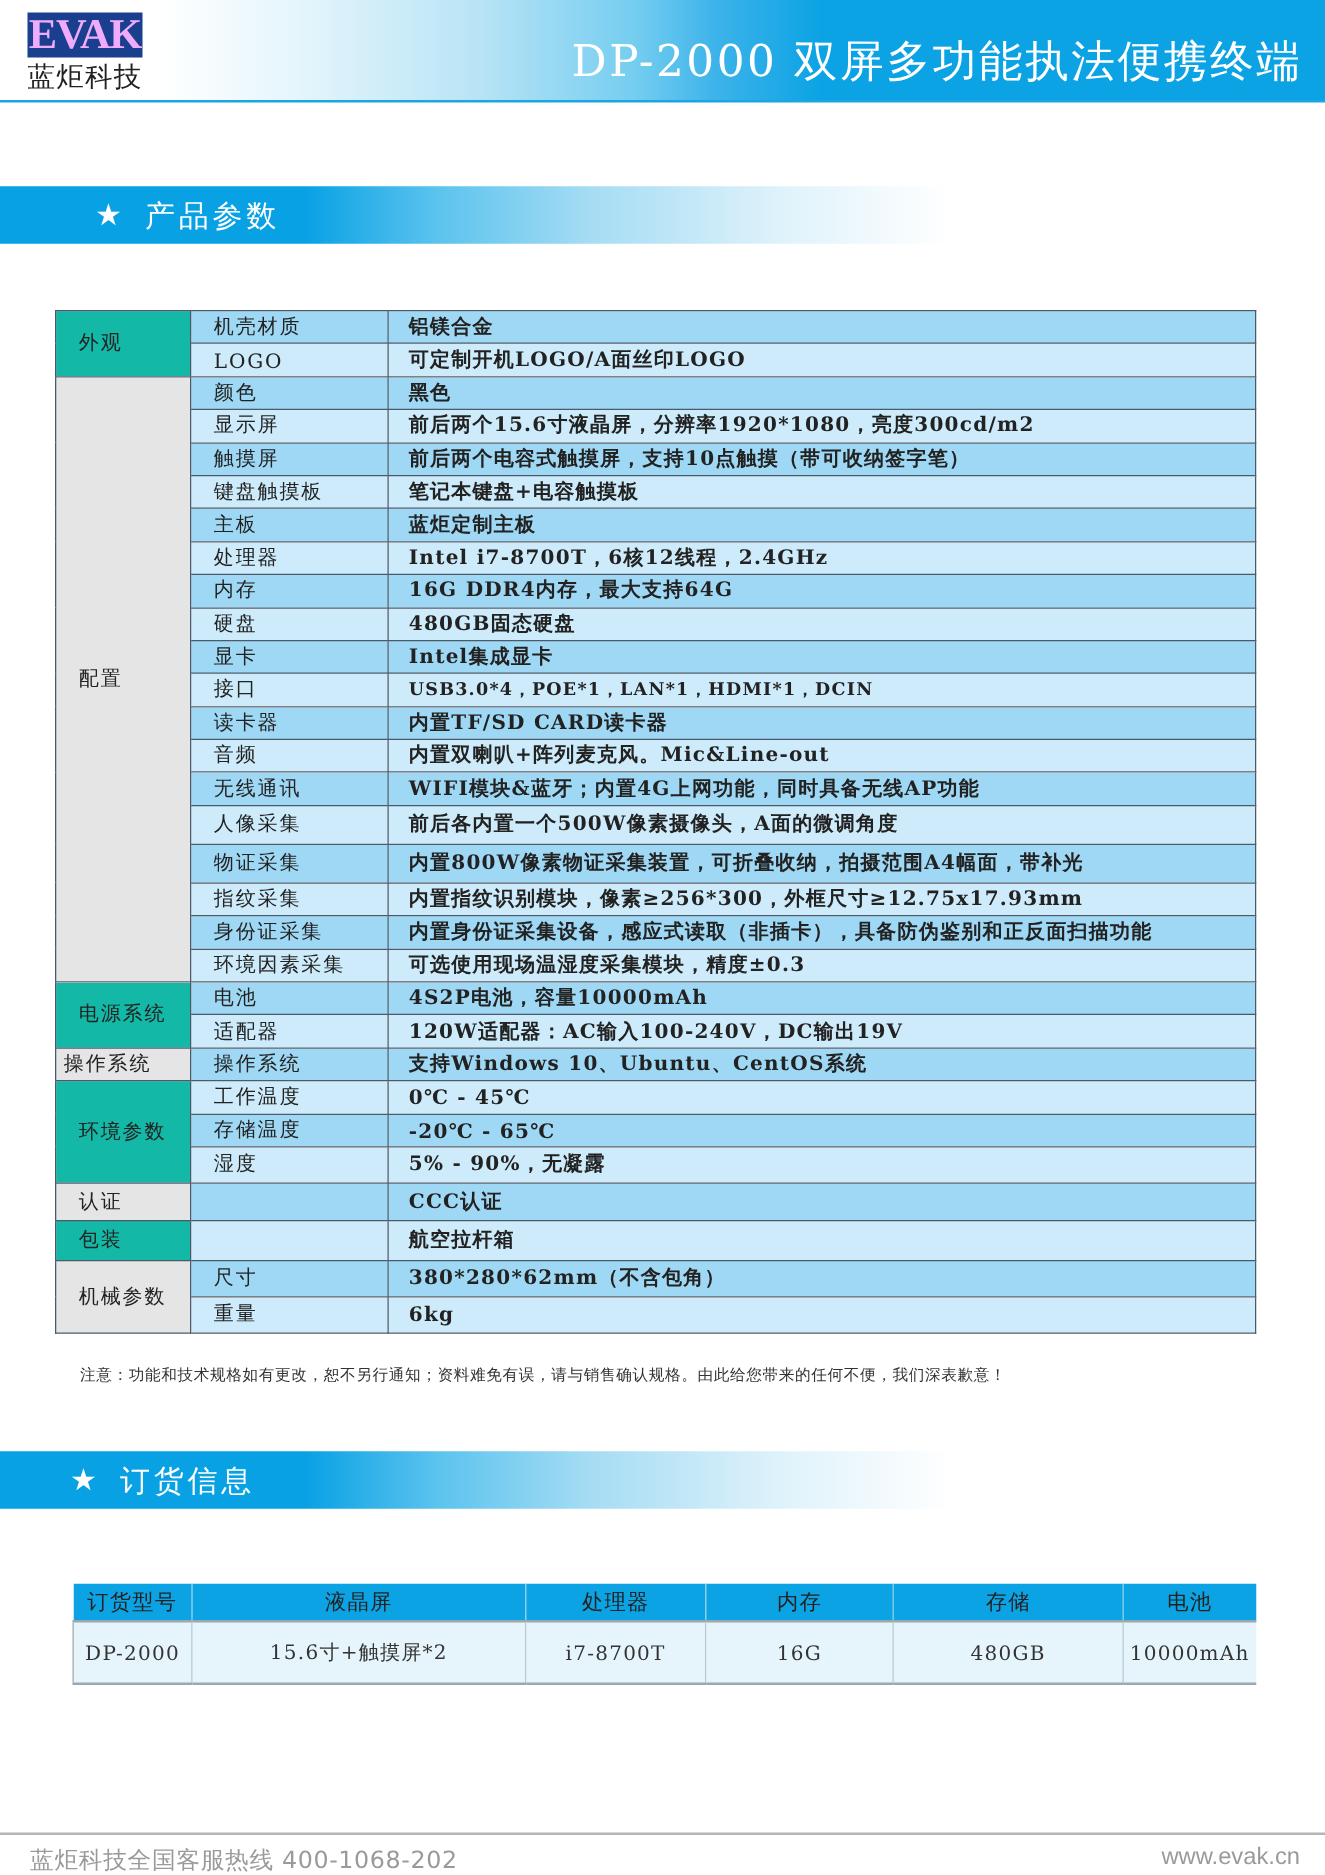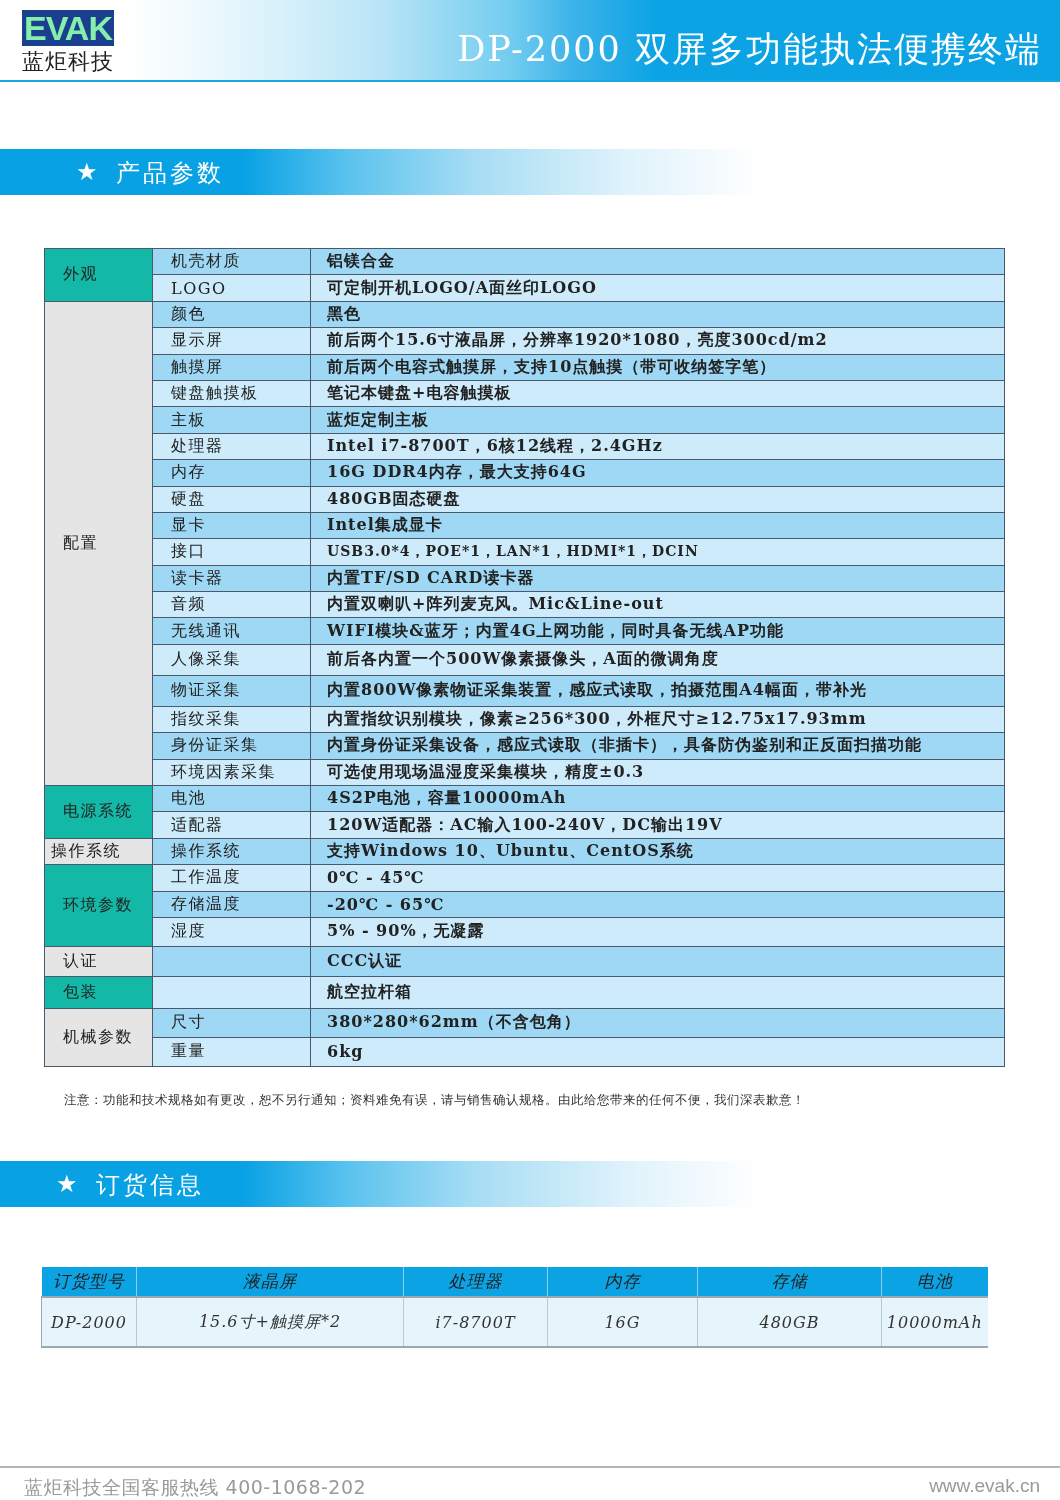--- a/index.html
+++ b/index.html
@@ -4,21 +4,21 @@
 <style>
   * { box-sizing: border-box; margin: 0; padding: 0; }
   html, body { width: 1060px; height: 1500px; background: #ffffff; overflow: hidden; }
   body { position: relative; font-family: "DejaVu Serif", "Liberation Serif", serif; color: #222; }
 
   
   .header { position: absolute; left: 0; top: 0; width: 1060px; height: 82px;
     background: linear-gradient(90deg, #ffffff 0%, #ffffff 12%, #e6f6fc 22%, #b9e4f6 36%, #74cdf0 48%, #3db3ea 54%, #0ba3e4 62%, #0ba3e4 100%);
     border-bottom: 2px solid #19a6e3; }
   .logo { position: absolute; left: 22px; top: 10px; width: 92px; }
-  .logo-box { width: 92px; height: 36px; background: #1a3f8f; color: #86efac; font-family: Liberation Sans, sans-serif;
+  .logo-box { width: 92px; height: 36px; background: #1a3f8f; color: #f0abfc; font-family: Liberation Serif, serif;
     font-weight: bold; font-size: 34px; line-height: 36px; text-align: center; letter-spacing: -1px; }
   .logo-cn { font-family: "DejaVu Sans", sans-serif; font-size: 22px; color: #222; text-align: center; margin-top: 1px; letter-spacing: 1px; }
   .doc-title { position: absolute; right: 18px; top: 26px; color: #fff; font-size: 35px; letter-spacing: 2px; font-family: "DejaVu Serif", serif; }
 
   
   .banner { position: absolute; left: 0; width: 760px; height: 46px;
     background: linear-gradient(90deg, #08a1e4 0%, #08a1e4 32%, #5bc3ee 46%, #a5dcf4 62%, #def2fb 82%, #ffffff 100%); }
   .banner .star { position: absolute; top: 9px; color: #fff; font-size: 24px; font-family: "DejaVu Sans", sans-serif; }
   .banner .label { position: absolute; top: 8px; color: #fff; font-size: 24px; letter-spacing: 3px; font-family: "DejaVu Sans", sans-serif; font-weight: 300; }
   #banner1 { top: 149px; }
@@ -38,21 +38,21 @@
   .catdark { background: #e5e5e5; }
   .catlight { background: #14b8a6; margin-top: 26px; }
   .spec col.c1 { width: 108px; }
   .spec col.c2 { width: 158px; }
   .spec col.c3 { width: 694px; }
 
   
   .notice { position: absolute; left: 64px; top: 1092px; font-size: 12.5px; color: #333; letter-spacing: 0.5px; font-family: "DejaVu Serif", serif; }
 
   
-  .order { position: absolute; left: 41px; top: 1267px; width: 946px; border-collapse: collapse; table-layout: fixed; font-style: italic; }
+  .order { position: absolute; left: 58px; top: 1267px; width: 946px; border-collapse: collapse; table-layout: fixed; }
   .order th { background: #0ba3e4; color: #222; font-weight: normal; font-size: 17px; height: 30px; text-align: center; border-right: 1px solid #8ccde9; letter-spacing: 1px; }
   .order td { background: #e6f4fb; font-size: 16px; height: 50px; text-align: center; border-right: 1px solid #b7c9d3; border-top: 2px solid #9aa8b0; border-bottom: 2px solid #9aa8b0; color: #333; letter-spacing: 1px; }
   .order td:first-child { border-left: 1px solid #9aa8b0; margin-left: 39px; }
   .order th:last-child, .order td:last-child { border-right: none; }
 
   
   .footer { position: absolute; left: 0; top: 1466px; width: 1060px; height: 34px; border-top: 2px solid #b5b5b5; }
   .footer .hotline { position: absolute; left: 24px; top: 7px; font-size: 19px; color: #9a9a9a; font-family: "DejaVu Sans", sans-serif; letter-spacing: 0.5px; }
   .footer .url { position: absolute; right: 20px; top: 7px; font-size: 19px; color: #9a9a9a; font-family: "Liberation Sans", sans-serif; }
 </style>
@@ -142,21 +142,21 @@
     <tr class="dark">
       <td>无线通讯</td>
       <td class="val">WIFI模块&amp;蓝牙；内置4G上网功能，同时具备无线AP功能</td>
     </tr>
     <tr class="light" style="height:31px">
       <td>人像采集</td>
       <td class="val">前后各内置一个500W像素摄像头，A面的微调角度</td>
     </tr>
     <tr class="dark" style="height:31px">
       <td>物证采集</td>
-      <td class="val">内置800W像素物证采集装置，感应式读取，拍摄范围A4幅面，带补光</td>
+      <td class="val">内置800W像素物证采集装置，可折叠收纳，拍摄范围A4幅面，带补光</td>
     </tr>
     <tr class="light">
       <td>指纹采集</td>
       <td class="val">内置指纹识别模块，像素≥256*300，外框尺寸≥12.75x17.93mm</td>
     </tr>
     <tr class="dark">
       <td>身份证采集</td>
       <td class="val">内置身份证采集设备，感应式读取（非插卡），具备防伪鉴别和正反面扫描功能</td>
     </tr>
     <tr class="light">

